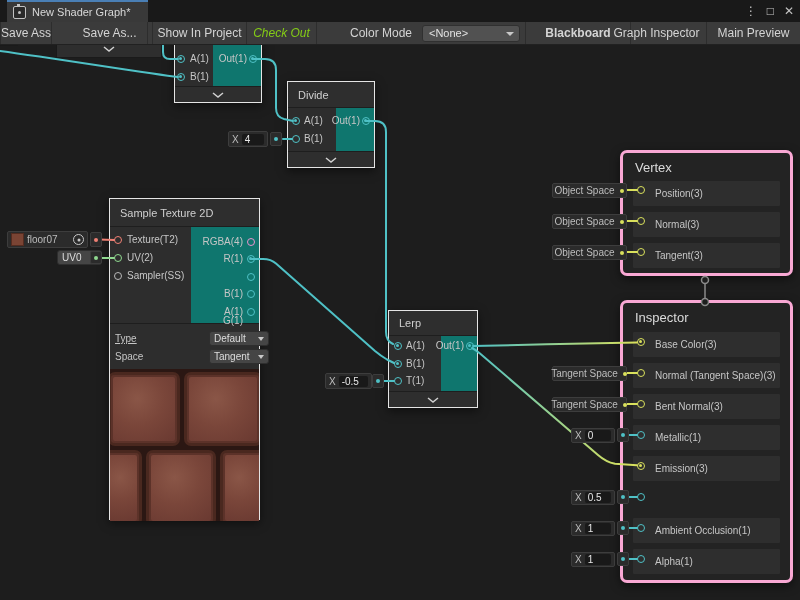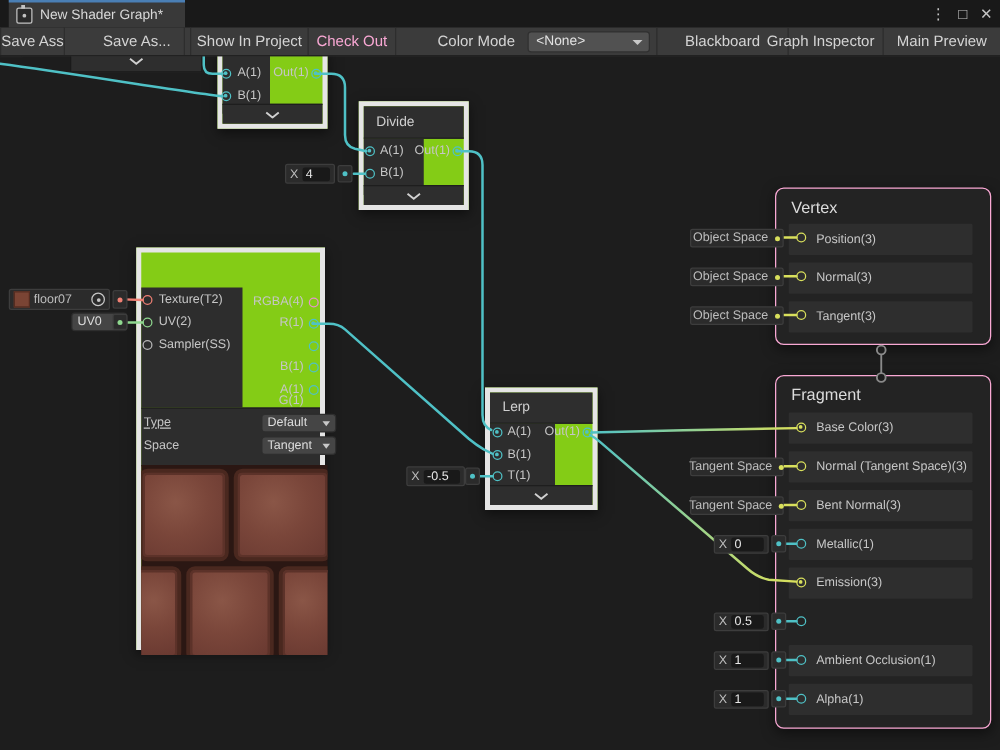--- a/index.html
+++ b/index.html
@@ -14,28 +14,28 @@
   .tab-icon::after{content:"";position:absolute;left:4px;top:4px;width:3px;height:3px;border-radius:50%;background:#c2c2c2;}
   .tab-title{font-size:11px;color:#d8d8d8;white-space:nowrap;}
   .winctrls{position:absolute;right:6px;top:0;height:22px;display:flex;align-items:center;gap:10px;color:#c4c4c4;font-size:12px;}
   .winctrls span{cursor:default;line-height:22px;}
 
   
   .toolbar{position:absolute;left:0;top:22px;width:800px;height:23px;background:#3b3b3b;border-bottom:1px solid #212121;
            box-sizing:border-box;z-index:10;font-size:12px;color:#d4d4d4;}
   .tbtn{position:absolute;top:0;height:22px;line-height:22px;text-align:center;border-right:1px solid #2d2d2d;box-sizing:border-box;white-space:nowrap;overflow:hidden;}
   .tbtn.first{border-left:1px solid #2d2d2d;}
-  .tbtn.disabled{color:#f9a8d4;}
+  .tbtn.disabled{color:#84cc16;font-style:italic;}
   .tb-label{position:absolute;top:0;height:22px;line-height:22px;white-space:nowrap;}
   .dropdown{position:absolute;top:3px;height:17px;background:#515151;border:1px solid #303030;border-radius:3px;
             box-sizing:border-box;font-size:11px;color:#e2e2e2;line-height:15px;padding:0 16px 0 6px;}
   .dropdown::after{content:"";position:absolute;right:5px;top:6px;border-left:4px solid transparent;border-right:4px solid transparent;border-top:4px solid #c8c8c8;}
 
   
-  .node{position:absolute;background:#84cc16;border:4px solid #e5e5e5;box-shadow:0 3px 9px rgba(0,0,0,.5);box-sizing:border-box;z-index:2;}
+  .node{position:absolute;background:#0f766e;border:1px solid #e5e5e5;box-shadow:0 3px 9px rgba(0,0,0,.5);box-sizing:border-box;z-index:2;}
   .ntitle{position:absolute;left:0;top:0;right:0;height:26px;background:#2e2e2e;border-bottom:1px solid #1e1e1e;
           font-size:11px;color:#cfcfcf;line-height:26px;padding-left:10px;box-sizing:border-box;}
   .incol{position:absolute;background:#2d2d2d;}
   .collapsebar{position:absolute;left:0;right:0;bottom:0;height:15px;background:#2e2e2e;border-top:1px solid #1e1e1e;
                display:flex;align-items:center;justify-content:center;}
   .plabel{position:absolute;font-size:10px;color:#c6c6c6;line-height:12px;white-space:nowrap;z-index:3;}
   .plabel.r{text-align:right;}
 
   .port{position:absolute;width:8px;height:8px;border-radius:50%;border:1.5px solid #4fc1c6;box-sizing:border-box;background:transparent;z-index:5;}
   .port.yellow{border-color:#d9e05c;} .port.red{border-color:#f08074;} .port.green{border-color:#8fd88f;}
@@ -56,21 +56,21 @@
   .dd{background:#454545;border:1px solid #2e2e2e;border-radius:3px;font-size:10px;color:#dedede;
       display:flex;align-items:center;box-sizing:border-box;padding:0 4px;position:absolute;z-index:4;margin-left:14px;}
   .dd::after{content:"";margin-left:auto;border-left:3.5px solid transparent;border-right:3.5px solid transparent;border-top:4px solid #c8c8c8;}
 
   
   .thumb{width:13px;height:13px;background:#7a4434;border:1px solid #552c20;box-sizing:border-box;margin-right:3px;flex:0 0 auto;}
   .picker{width:9px;height:9px;border:1px solid #c8c8c8;border-radius:50%;position:relative;margin-left:auto;flex:0 0 auto;}
   .picker::after{content:"";position:absolute;left:50%;top:50%;transform:translate(-50%,-50%);width:3px;height:3px;border-radius:50%;background:#c8c8c8;}
 
   
-  .ctx{position:absolute;background:#232323;border:1px solid #f9a8d4;border-radius:7px;box-shadow:0 3px 10px rgba(0,0,0,.5);box-sizing:border-box;z-index:2;}
+  .ctx{position:absolute;background:#232323;border:3px solid #f9a8d4;border-radius:7px;box-shadow:0 3px 10px rgba(0,0,0,.5);box-sizing:border-box;z-index:2;}
   .ctx-title{position:absolute;left:12px;top:7px;font-size:13px;color:#dcdcdc;}
   .ctx-row{position:absolute;left:10px;width:147px;height:25px;background:#2e2e2e;border-radius:1px;
            font-size:10px;color:#c6c6c6;line-height:25px;padding-left:22px;box-sizing:border-box;white-space:nowrap;overflow:hidden;}
 
   
   .preview{position:absolute;left:0;top:170px;width:149px;height:152px;background:#2b1713;overflow:hidden;}
   .tile{position:absolute;background:radial-gradient(circle at 40% 35%, #8a5647 0%, #7a463a 45%, #683830 100%);
         border:3px solid #4a281f;border-radius:7px;box-shadow:inset 0 0 0 2px #5c3229;box-sizing:border-box;}
 
   .wires{position:absolute;left:0;top:0;z-index:3;}
@@ -151,20 +151,21 @@
   <div class="plabel" style="left:304px;top:115px;">A(1)</div>
   <div class="plabel" style="left:304px;top:133px;">B(1)</div>
   <div class="plabel r" style="left:327px;top:115px;width:33px;">Out(1)</div>
   <div class="chip" style="left:228px;top:131px;width:40px;height:16px;">
     <span>X</span>
     <span class="val">4</span>
   </div>
   <div class="dotbox" style="left:270px;top:132px;height:14px;"></div>
 
   <div class="node" style="left:109px;top:198px;width:151px;height:322px;">
+    <div class="ntitle" style="height:28px;line-height:28px;">Sample Texture 2D</div>
     <div class="incol" style="left:0;top:28px;width:81px;height:96px;"></div>
     <div style="position:absolute;left:0;top:124px;right:0;height:46px;background:#2d2d2d;border-top:1px solid #1e1e1e;"></div>
     <div class="preview">
       <div class="tile" style="left:-2px;top:3px;width:72px;height:74px;"></div>
       <div class="tile" style="left:74px;top:3px;width:78px;height:74px;"></div>
       <div class="tile" style="left:-6px;top:81px;width:38px;height:76px;"></div>
       <div class="tile" style="left:36px;top:81px;width:70px;height:76px;"></div>
       <div class="tile" style="left:110px;top:81px;width:46px;height:76px;"></div>
     </div>
   </div>
@@ -228,21 +229,21 @@
   <div class="chip center" style="left:552px;top:214px;width:75px;height:15px;">
     <span>Object Space</span>
       <span class="enddot"></span>
   </div>
   <div class="chip center" style="left:552px;top:245px;width:75px;height:15px;">
     <span>Object Space</span>
       <span class="enddot"></span>
   </div>
 
   <div class="ctx" style="left:620px;top:300px;width:173px;height:283px;">
-    <div class="ctx-title">Fragment</div>
+    <div class="ctx-title">Inspector</div>
     <div class="ctx-row" style="top:29px;">Base Color(3)</div>
     <div class="ctx-row" style="top:60px;">Normal (Tangent Space)(3)</div>
     <div class="ctx-row" style="top:91px;">Bent Normal(3)</div>
     <div class="ctx-row" style="top:122px;">Metallic(1)</div>
     <div class="ctx-row" style="top:153px;">Emission(3)</div>
     <div class="ctx-row" style="top:215px;">Ambient Occlusion(1)</div>
     <div class="ctx-row" style="top:246px;">Alpha(1)</div>
   </div>
   <div class="chip center" style="left:552px;top:366px;width:75px;height:15px;">
     <span>Tangent Space</span>
@@ -317,18 +318,18 @@
 
   <div class="toolbar">
     <div class="tbtn first" style="left:0;width:52px;">Save Asset</div>
     <div class="tbtn" style="left:72px;width:76px;">Save As...</div>
     <div class="tbtn first" style="left:152px;width:95px;">Show In Project</div>
     <div class="tbtn disabled" style="left:247px;width:70px;">Check Out</div>
     <div class="tb-label" style="left:350px;">Color Mode</div>
     <div class="dropdown" style="left:422px;width:98px;">
       <span>&lt;None&gt;</span>
     </div>
-    <div class="tbtn first" style="left:525px;width:106px;">Blackboard</div>
+    <div class="tbtn first" style="left:525px;width:106px;font-weight:bold;">Blackboard</div>
     <div class="tbtn" style="left:607px;width:100px;">Graph Inspector</div>
     <div class="tbtn" style="left:707px;width:93px;border-right:none;">Main Preview</div>
   </div>
 
 </div>
 
 </body></html>

